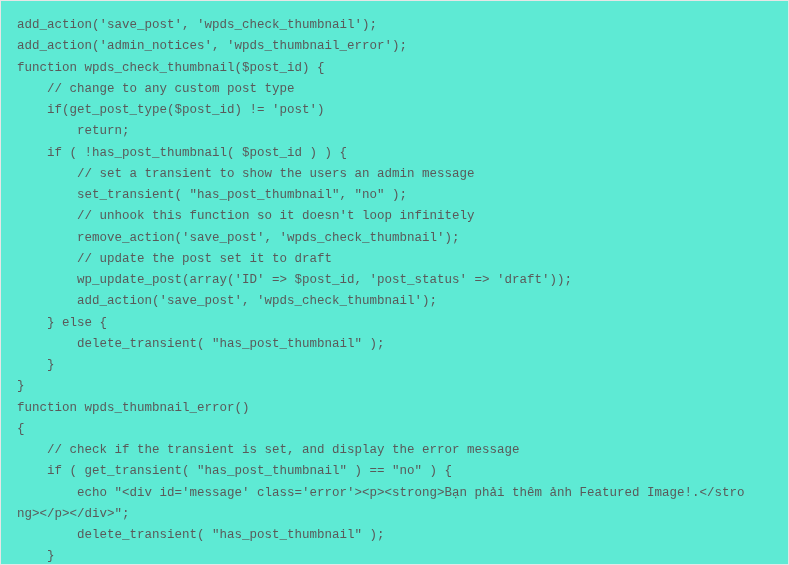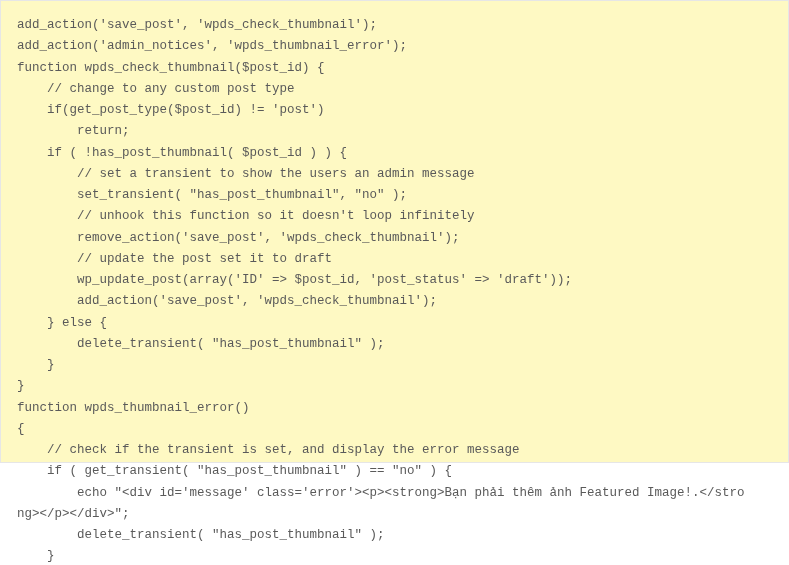--- a/index.html
+++ b/index.html
@@ -9,30 +9,30 @@
     }
     body {
       background: #ffffff;
       padding: 0;
       width: 789px;
       height: 565px;
       overflow: hidden;
     }
     .code-container {
       border: 1px solid #e6e6e6;
-      background: #fef9c3;
+      background: #5eead4;
       padding: 14px 16px;
       font-family: Consolas, Monaco, 'Courier New', monospace;
       font-size: 12.5px;
       line-height: 1.7;
       color: #5a5a5a;
       white-space: pre-wrap;
       word-wrap: break-word;
       width: 789px;
-      height: 463px;
+      height: 565px;
     }
     .code-line {
       display: block;
     }
   </style>
 </head>
 <body>
 
 <div class="code-container"><span class="code-line">add_action('save_post', 'wpds_check_thumbnail');</span><span class="code-line">add_action('admin_notices', 'wpds_thumbnail_error');</span><span class="code-line">function wpds_check_thumbnail($post_id) {</span><span class="code-line">    // change to any custom post type</span><span class="code-line">    if(get_post_type($post_id) != 'post')</span><span class="code-line">        return;</span><span class="code-line">    if ( !has_post_thumbnail( $post_id ) ) {</span><span class="code-line">        // set a transient to show the users an admin message</span><span class="code-line">        set_transient( "has_post_thumbnail", "no" );</span><span class="code-line">        // unhook this function so it doesn't loop infinitely</span><span class="code-line">        remove_action('save_post', 'wpds_check_thumbnail');</span><span class="code-line">        // update the post set it to draft</span><span class="code-line">        wp_update_post(array('ID' =&gt; $post_id, 'post_status' =&gt; 'draft'));</span><span class="code-line">        add_action('save_post', 'wpds_check_thumbnail');</span><span class="code-line">    } else {</span><span class="code-line">        delete_transient( "has_post_thumbnail" );</span><span class="code-line">    }</span><span class="code-line">}</span><span class="code-line">function wpds_thumbnail_error()</span><span class="code-line">{</span><span class="code-line">    // check if the transient is set, and display the error message</span><span class="code-line">    if ( get_transient( "has_post_thumbnail" ) == "no" ) {</span><span class="code-line">        echo "&lt;div id='message' class='error'&gt;&lt;p&gt;&lt;strong&gt;Bạn phải thêm ảnh Featured Image!.&lt;/stro</span><span class="code-line">ng&gt;&lt;/p&gt;&lt;/div&gt;";</span><span class="code-line">        delete_transient( "has_post_thumbnail" );</span><span class="code-line">    }</span></div>
 

